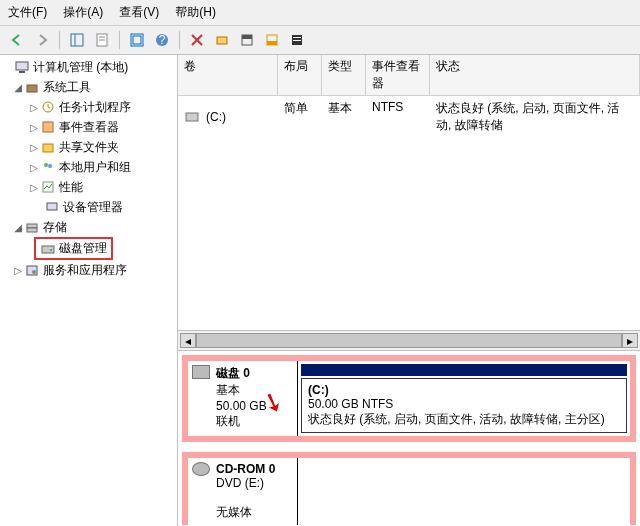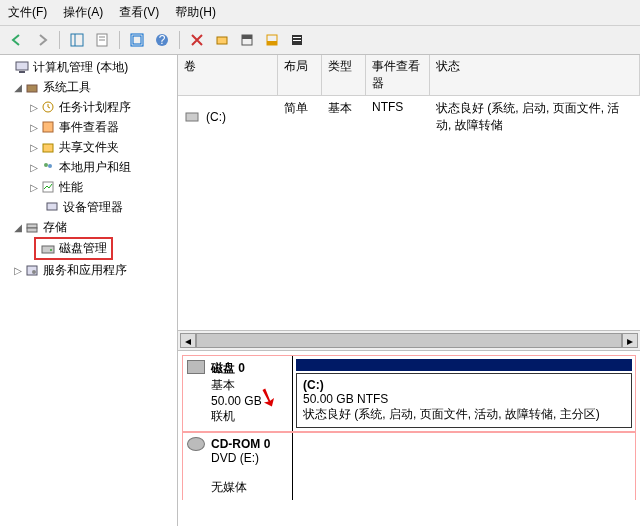--- a/index.html
+++ b/index.html
@@ -30,21 +30,21 @@
 .c-vol { width: 100px; }
 .c-layout { width: 44px; }
 .c-type { width: 44px; }
 .c-fs { width: 64px; }
 .c-status { flex: 1; }
 
 .hscroll-area { height: 20px; display: flex; padding: 2px; background: #f0f0f0; border-bottom: 1px solid #c0c0c0; }
 .hscroll-area .thumb { background: #c8c8c8; border: 1px solid #999; }
 
 .disk-pane { height: 178px; overflow: auto; padding: 4px; background: #fff; }
-.disk-block { display: flex; margin-bottom: 0; border: 1px solid #fca5a5; }
+.disk-block { display: flex; margin-bottom: 10px; border: 6px solid #fca5a5; }
 .disk-info { width: 110px; padding: 4px 6px 4px 28px; position: relative; border-right: 1px solid #000; background: #fff; }
 .disk-info .dicon { position: absolute; left: 4px; top: 4px; width: 18px; height: 14px; background: #bbb; border: 1px solid #777; }
 .disk-map { flex: 1; padding: 3px; }
 .part-hdr { height: 12px; background: #001a66; margin-bottom: 2px; }
 .part-box { border: 1px solid #333; padding: 4px 6px; background: #fff; position: relative; }
 .arrow { position: absolute; left: -40px; top: 8px; color: #d00; font-size: 26px; transform: rotate(20deg); pointer-events: none; }
 
 
 svg { display: block; }
 </style>

